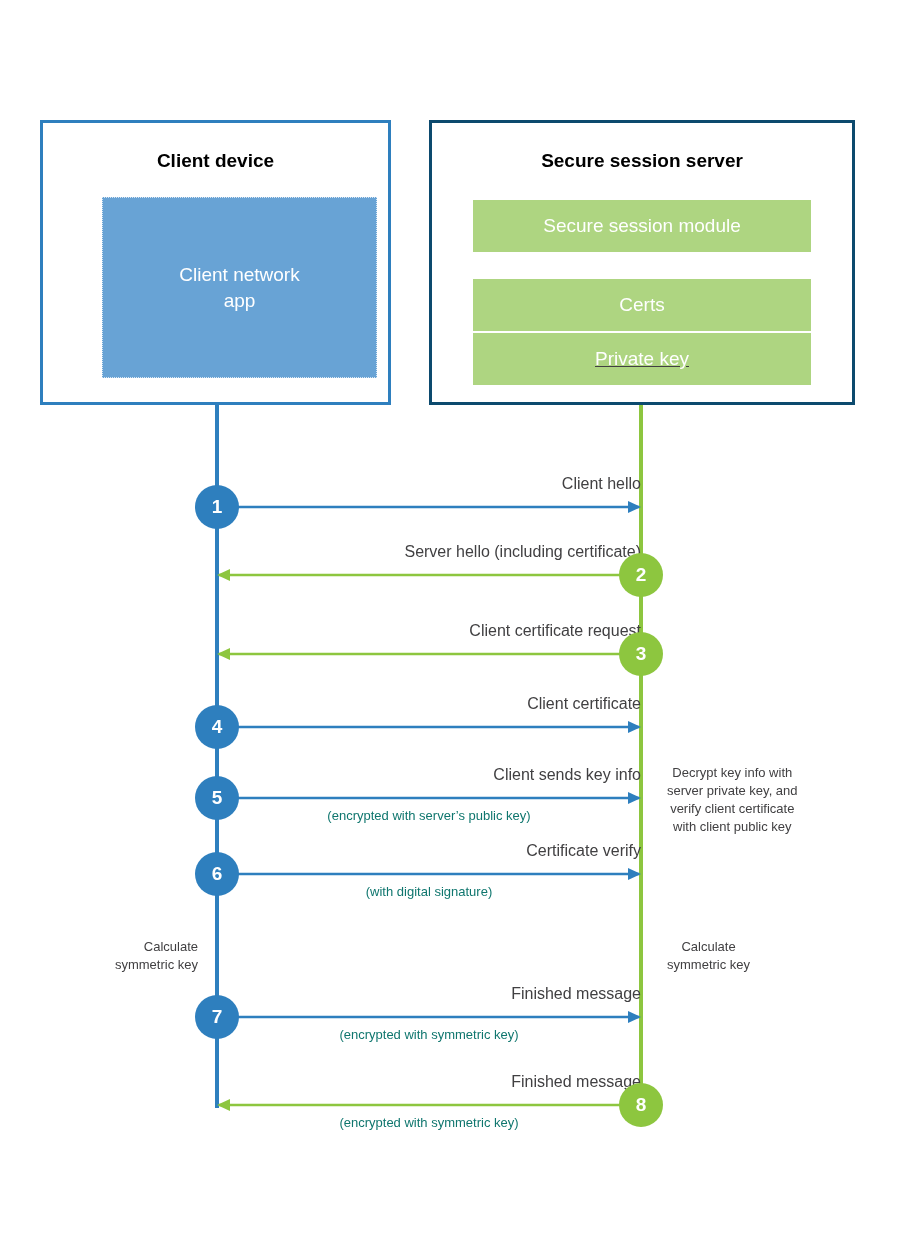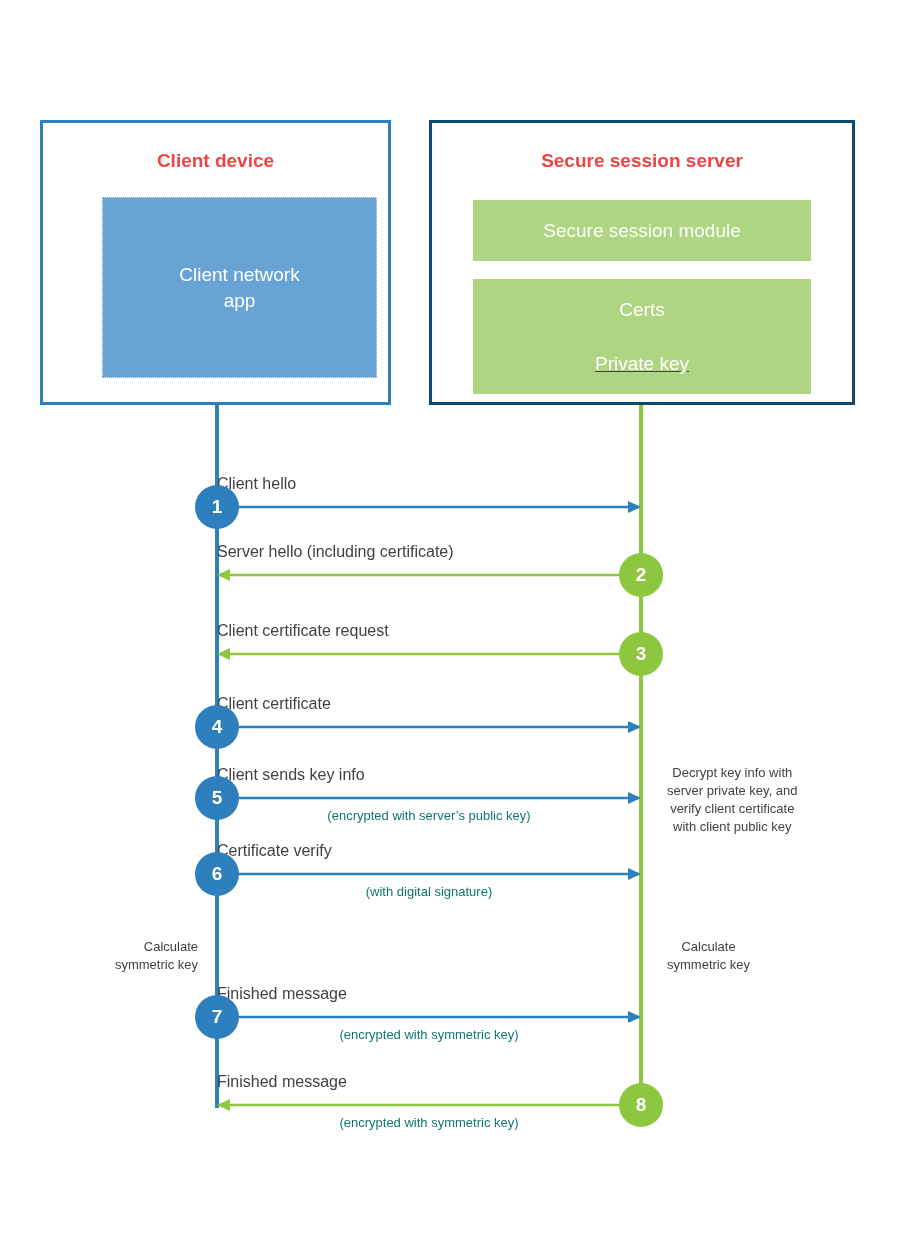--- a/index.html
+++ b/index.html
@@ -52,21 +52,21 @@
     width: 426px; height: 285px;
     border: 3px solid #0c4a6e;
   }
   .entity-title {
     position: absolute;
     left: 0; right: 0;
     top: 27px;
     text-align: center;
     font-size: 19px;
     font-weight: bold;
-    color: #ef4444;
+    color: #000000;
   }
 
   
   .client-app {
     position: absolute;
     left: 35px;
     top: 74px;
     width: 275px;
     height: 181px;
     background: #68a3d5;
@@ -84,21 +84,21 @@
     line-height: 1.33;
     text-align: center;
     white-space: pre-line;
   }
 
   
   .server-bar {
     position: absolute;
     left: 41px;
     width: 338px;
-    height: 61px;
+    height: 52px;
     background: #aed581;
     display: flex;
     align-items: center;
     justify-content: center;
   }
   .server-bar.b0 { top: 77px; }
   .server-bar.b1 { top: 156px; }
   .server-bar.b2 { top: 210px; text-decoration: underline; }
   .server-bar-label {
     color: #ffffff;
@@ -137,21 +137,21 @@
     left: 0;
     top: -10px;
     width: 900px;
     height: 20px;
     overflow: visible;
   }
   .msg-label {
     position: absolute;
     left: 217px;
     width: 424px;
-    text-align: left;
+    text-align: right;
     font-size: 16px;
     font-weight: 400;
     color: #414042;
     top: -32px;
     white-space: nowrap;
   }
   .msg-sublabel {
     position: absolute;
     left: 217px;
     width: 424px;

